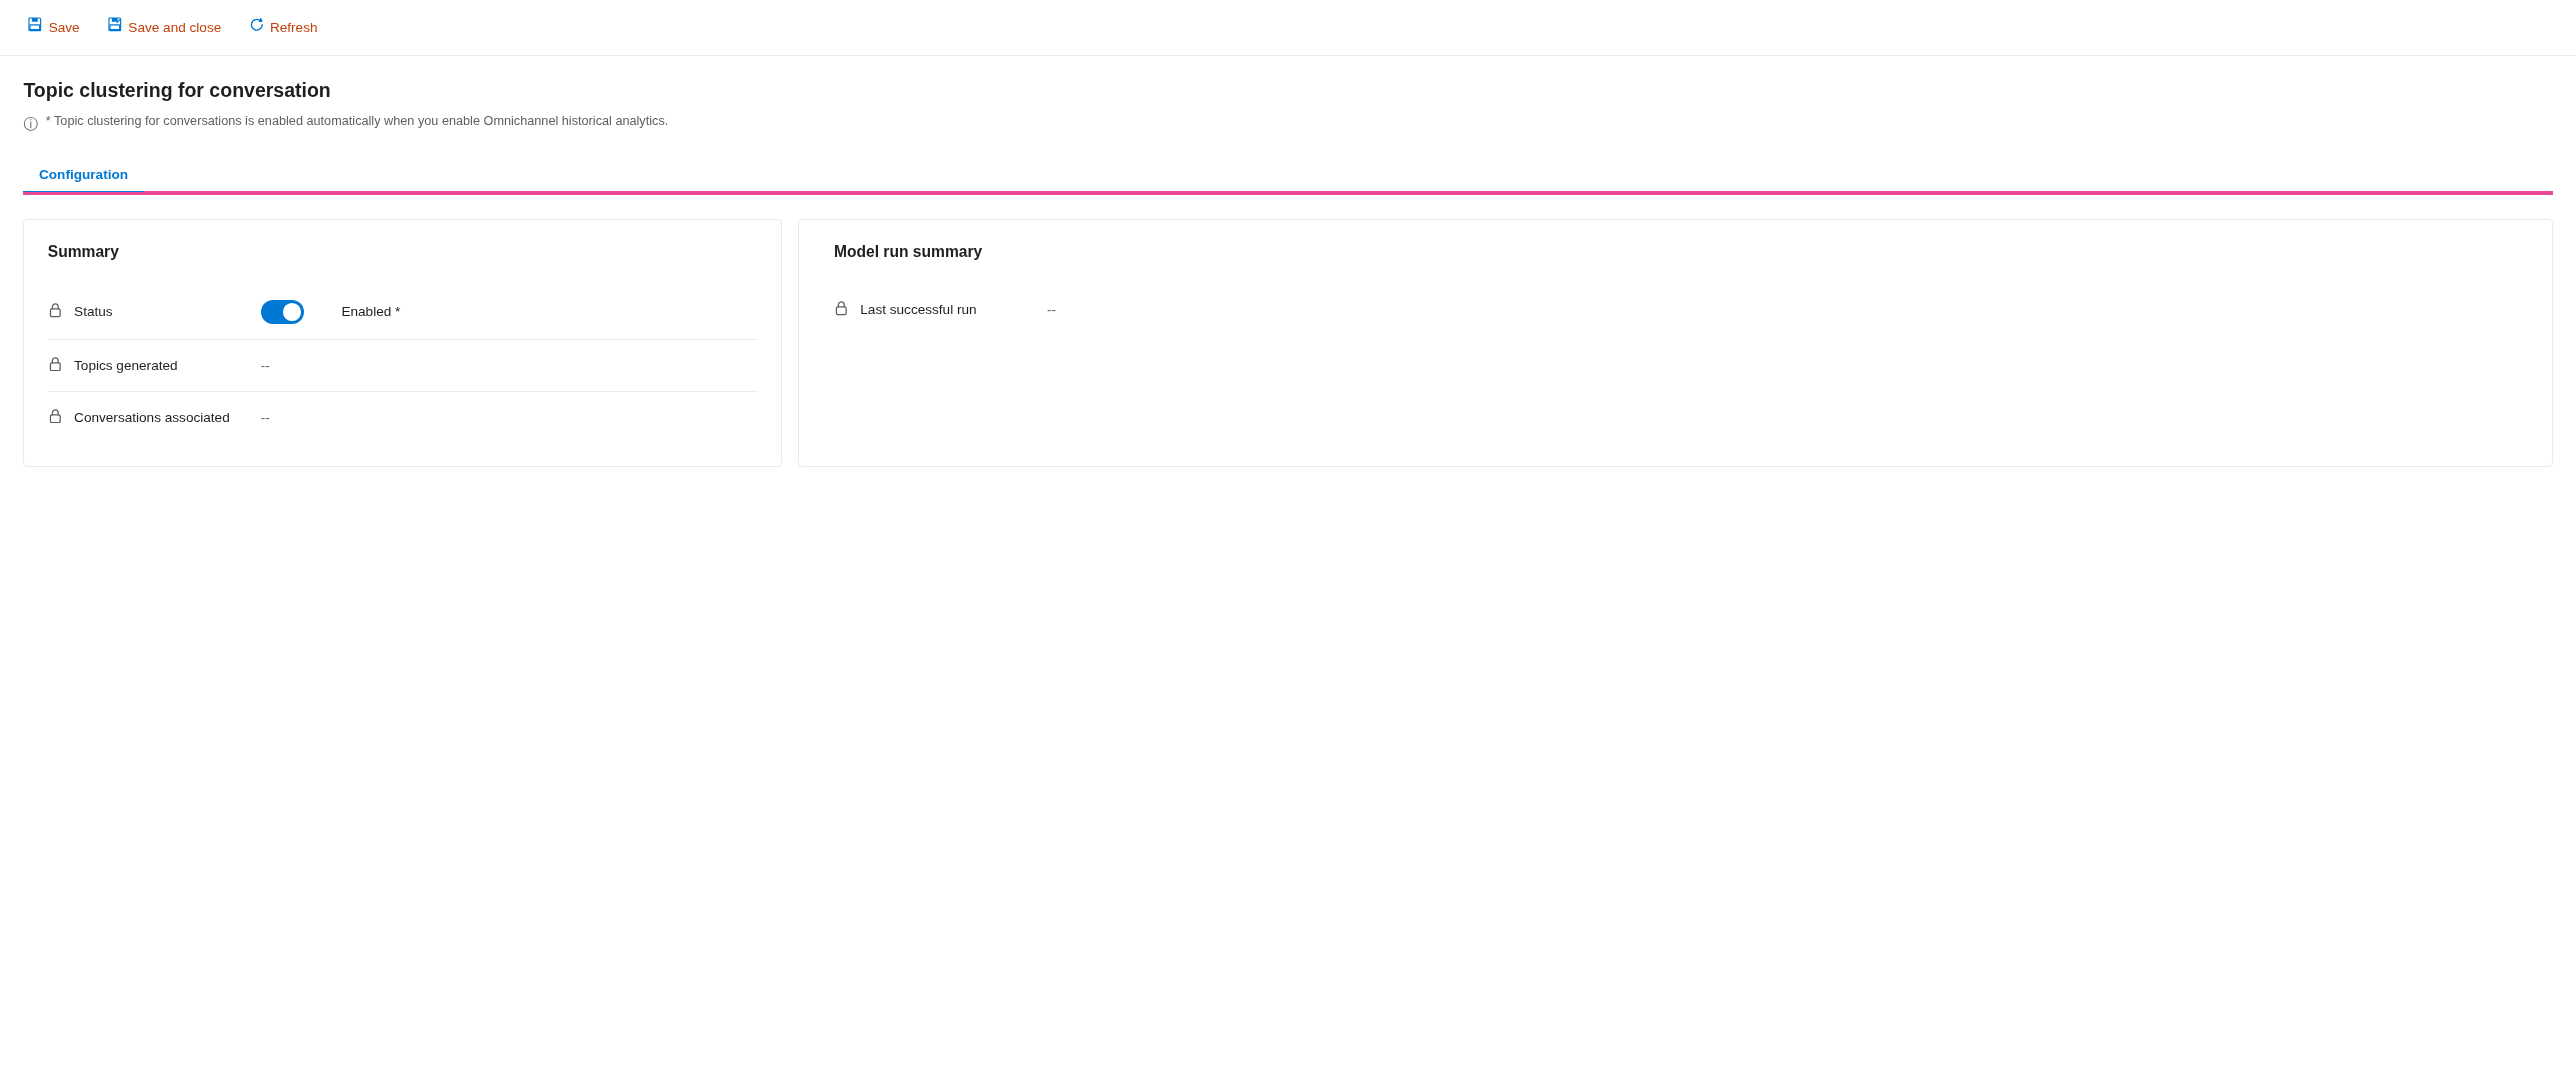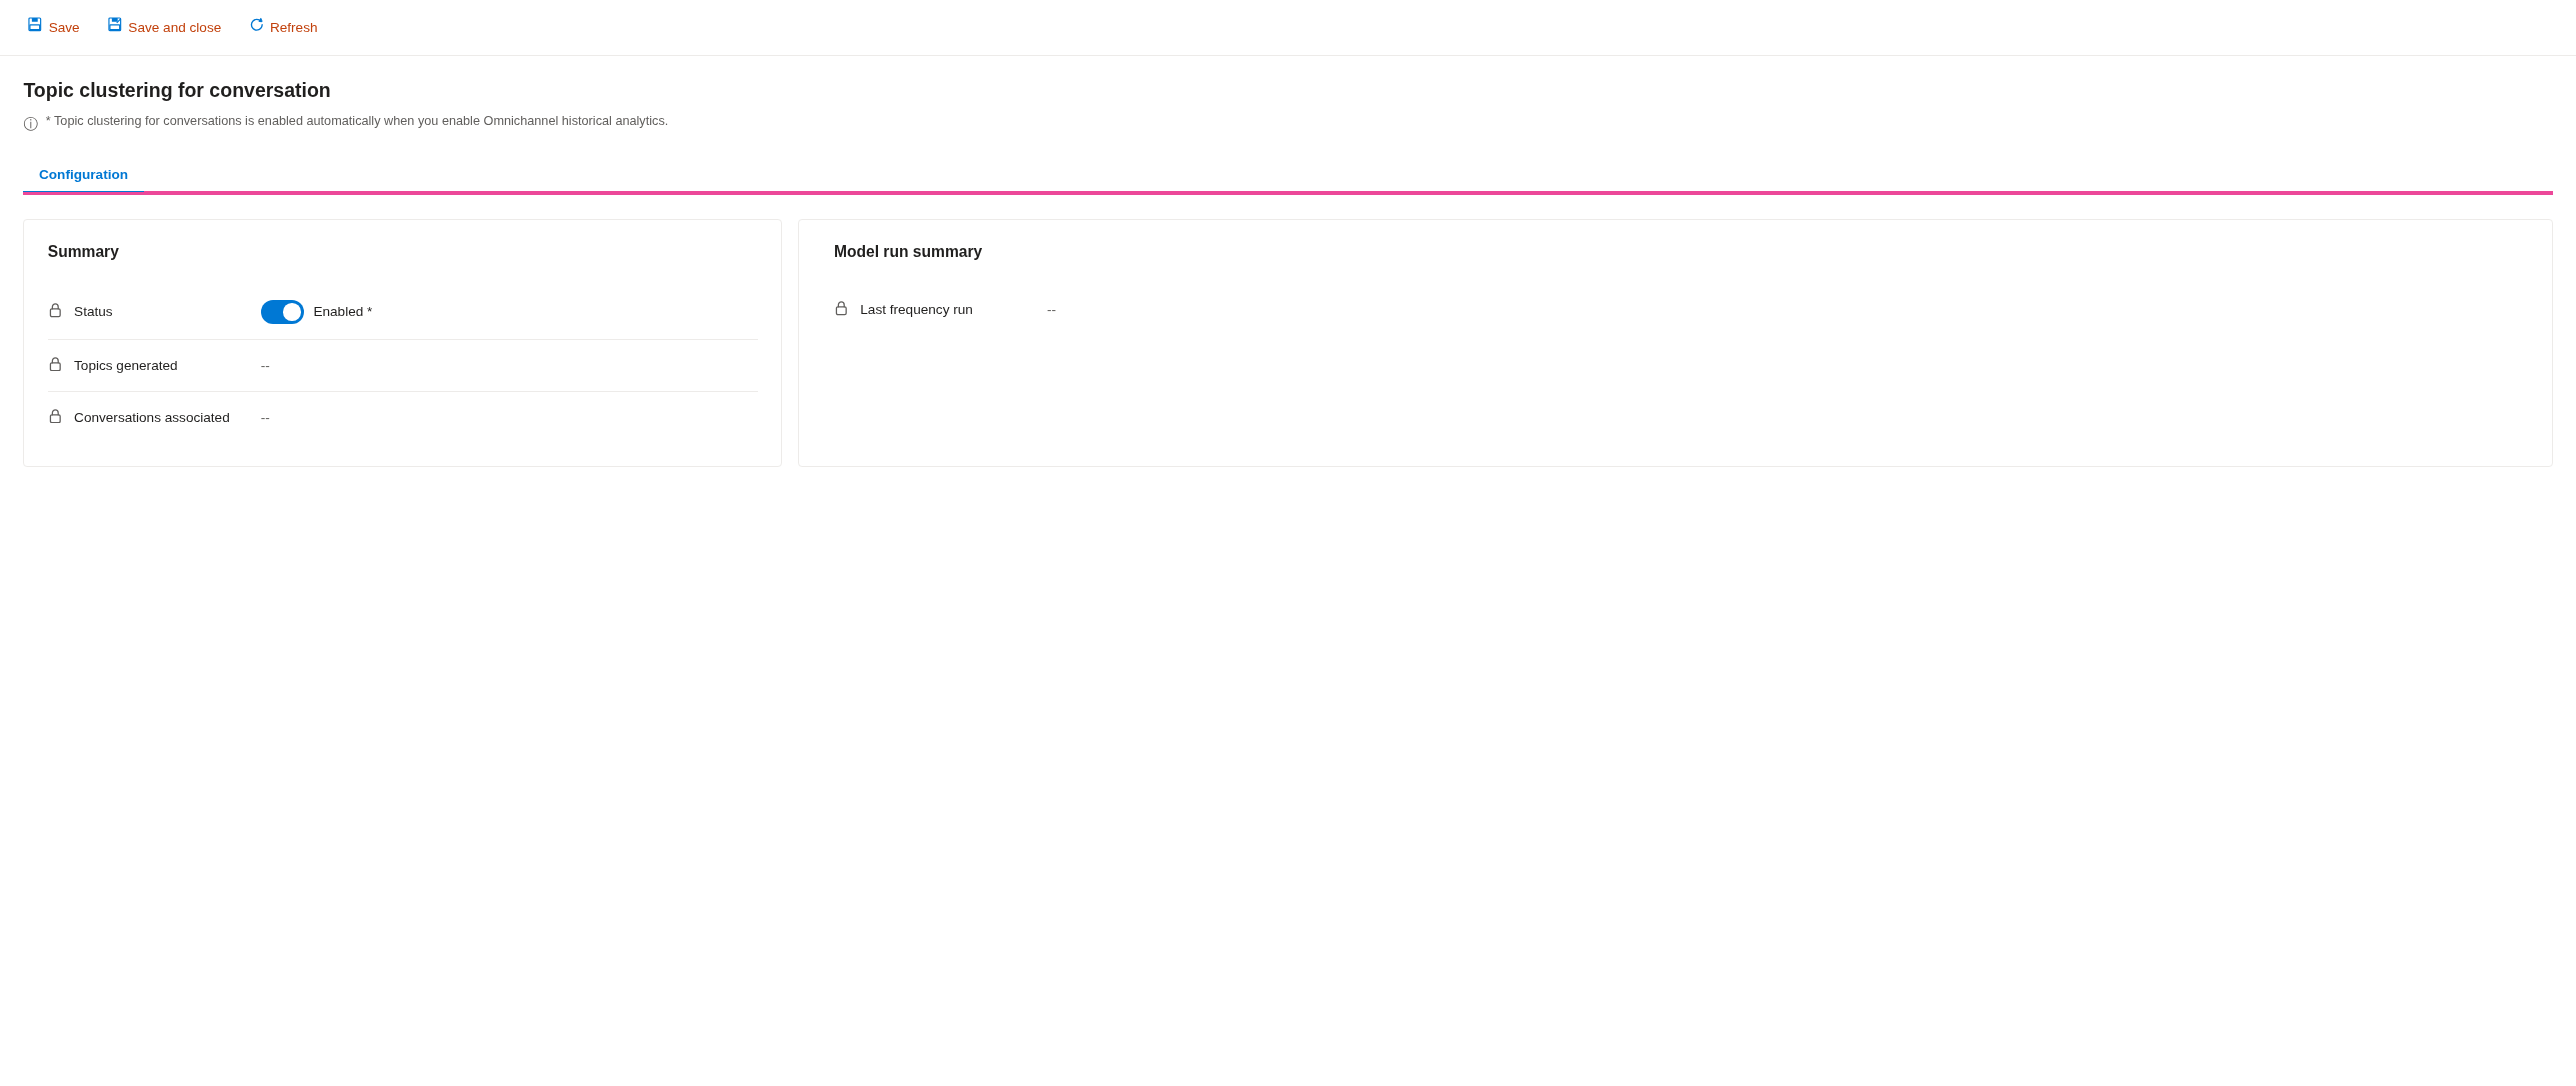--- a/index.html
+++ b/index.html
@@ -213,20 +213,21 @@
       left: 22.4px;
       bottom: 2.9px;
       background-color: white;
       border-radius: 50%;
       transition: .2s;
     }
 
     .toggle-label {
       font-size: 13.6px;
       color: #201f1e;
+      margin-left: 28px;
     }
   </style>
 </head>
 <body>
 
 <div class="toolbar">
   <button class="toolbar-btn">
     <span class="icon">
       <svg width="15.6" height="15.6" viewBox="0 0 16 16" fill="#0078d4">
         <rect x="2" y="1" width="12" height="13" rx="1" fill="none" stroke="#0078d4" stroke-width="1.2"></rect>
@@ -324,21 +325,21 @@
     <div class="card card-model">
       <div class="card-title">Model run summary</div>
 
       <div class="field-row">
         <span class="lock-icon">
           <svg width="14.6" height="15.6" viewBox="0 0 15 16" fill="none" stroke="#605e5c" stroke-width="1.3">
             <rect x="2.5" y="7" width="10" height="8" rx="1.5"></rect>
             <path d="M4.5 7V5a3 3 0 0 1 6 0v2" stroke-linecap="round"></path>
           </svg>
         </span>
-        <span class="field-label">Last frequency run</span>
+        <span class="field-label">Last successful run</span>
         <span class="field-value">--</span>
       </div>
 
     </div>
 
   </div>
 </div>
 
 
 </body></html>

